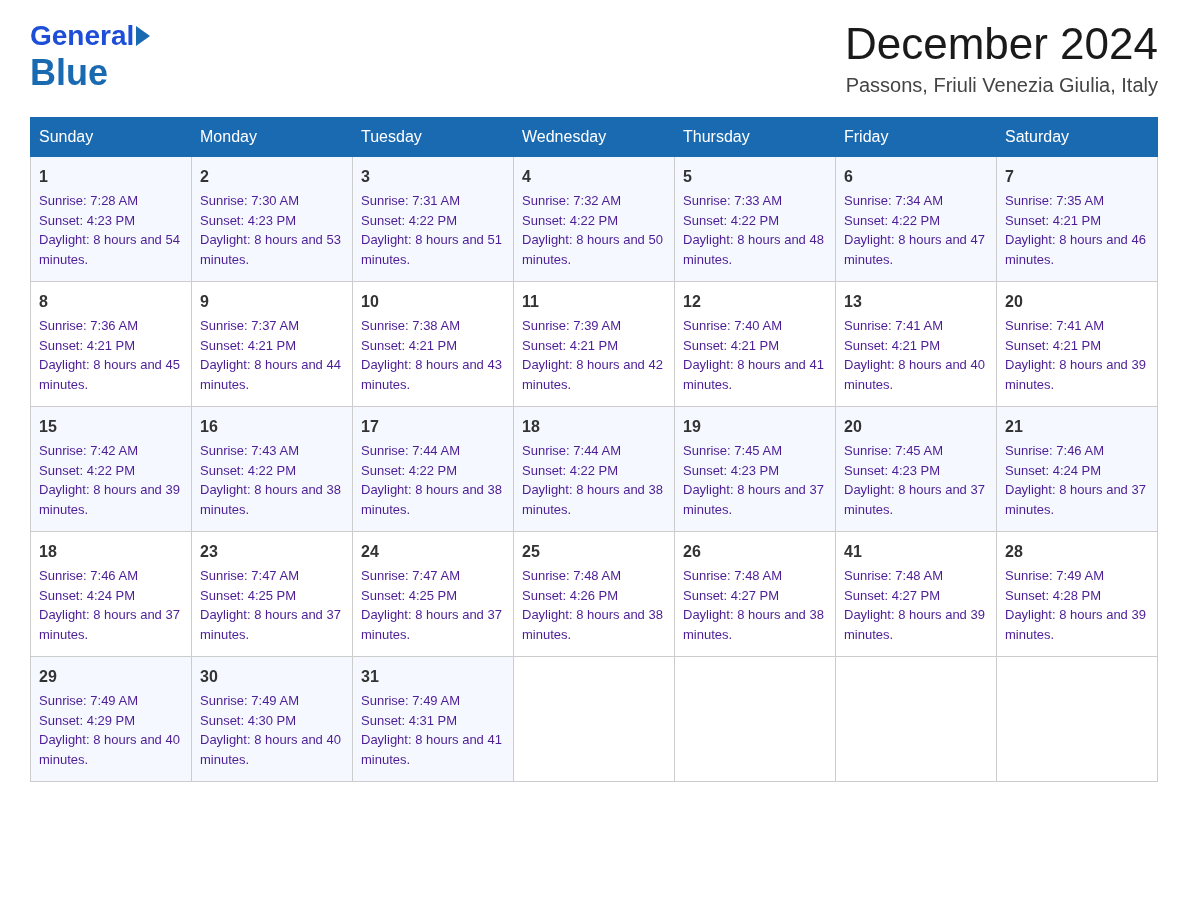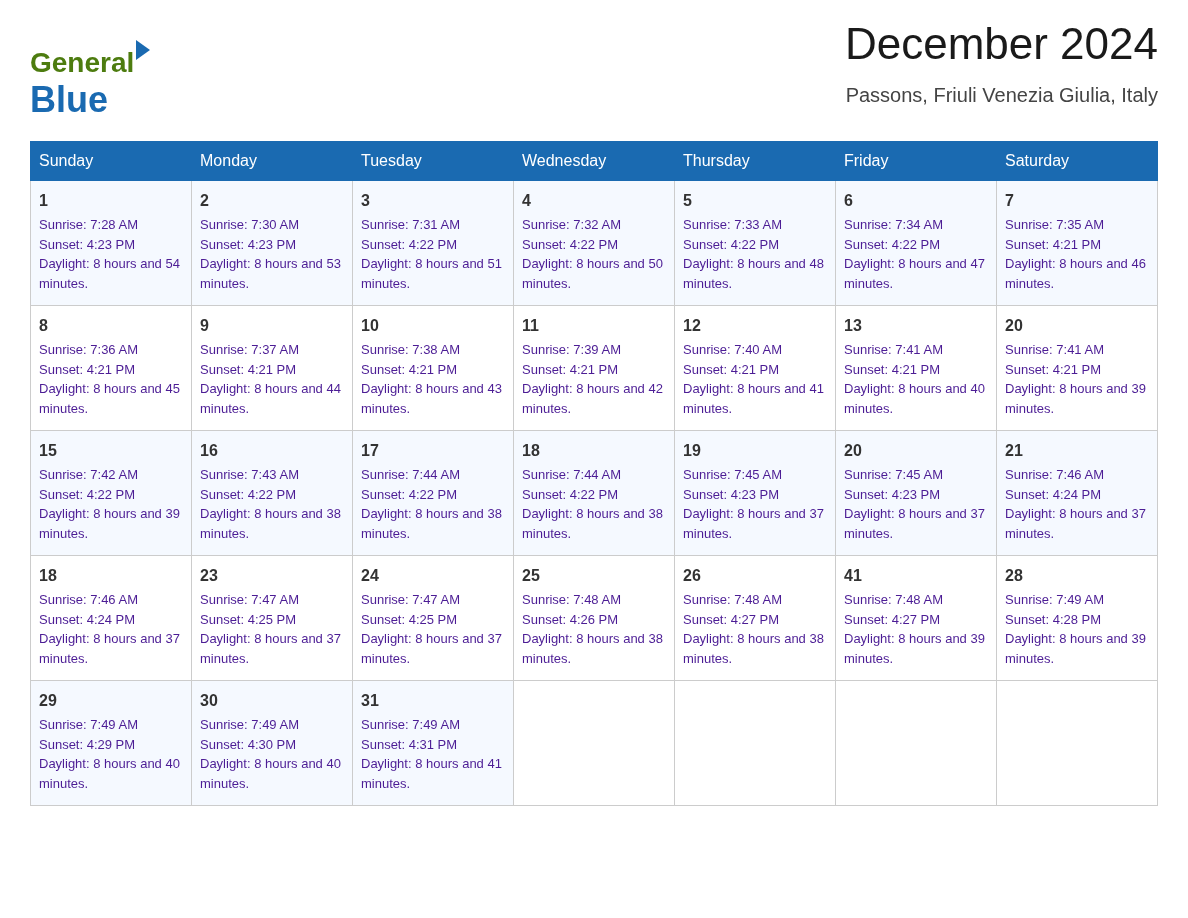--- a/index.html
+++ b/index.html
@@ -22,22 +22,21 @@
       align-items: flex-start;
     }
     .logo-text {
       font-size: 28px;
       font-weight: bold;
       color: #1a1a1a;
       display: flex;
       align-items: center;
     }
     .logo-general {
-      color: #4d7c0f;
-      margin-top: 27px;
+      color: #1d4ed8;
     }
     .logo-arrow {
       display: inline-block;
       width: 0;
       height: 0;
       border-left: 14px solid #1a6ab1;
       border-top: 10px solid transparent;
       border-bottom: 10px solid transparent;
       margin: 0 2px;
       vertical-align: middle;
@@ -52,21 +51,21 @@
     }
     .month-title {
       font-size: 44px;
       font-weight: normal;
       color: #1a1a1a;
       line-height: 1.1;
     }
     .location {
       font-size: 20px;
       color: #444;
-      margin-top: 16px;
+      margin-top: 6px;
     }
     table {
       width: 100%;
       border-collapse: collapse;
       table-layout: fixed;
       padding-left: 12px;
     }
     thead tr th {
       background-color: #1a6ab1;
       color: #fff;

